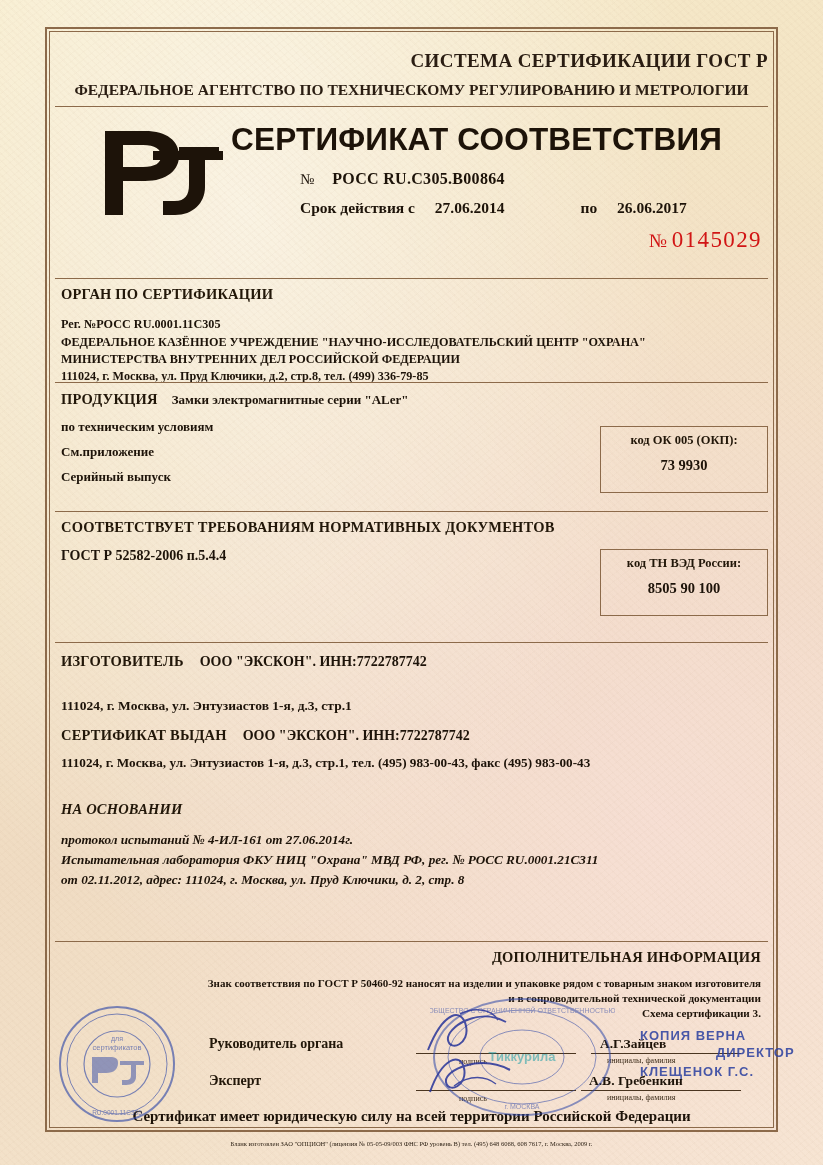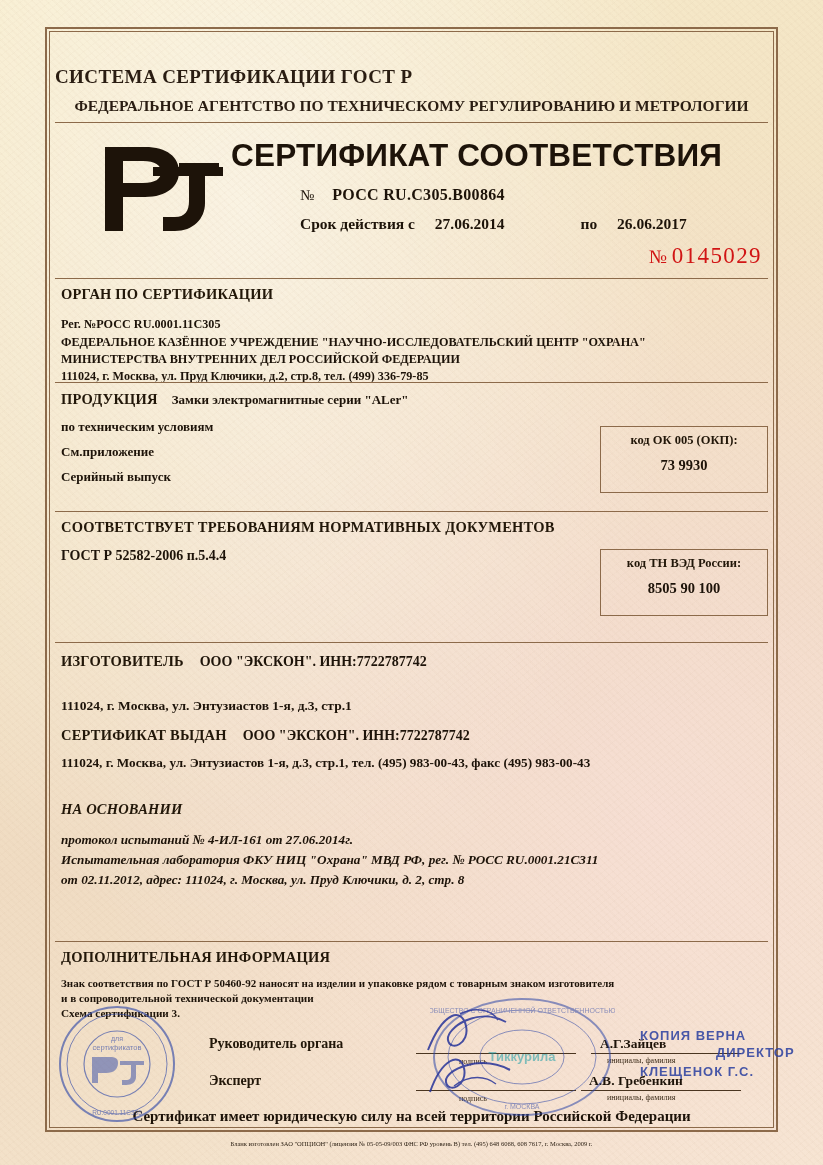--- a/index.html
+++ b/index.html
@@ -47,26 +47,26 @@
     box-sizing: border-box;
   }
   .content {
     position: absolute;
     left: 55px; top: 36px;
     width: 713px;
     height: 1085px;
   }
   
   .hdr1 {
-    text-align: left;
+    text-align: right;
     font-weight: bold;
     font-size: 19px;
     letter-spacing: 0.4px;
     color: #2a1d12;
-    margin-top: 30px;
+    margin-top: 14px;
   }
   .hdr2 {
     text-align: center;
     font-weight: bold;
     font-size: 15.5px;
     color: #2a1d12;
     margin-top: 9px;
   }
   .rule {
     margin: 7px 0 0 0;
@@ -315,21 +315,21 @@
     </div>
 
     <div class="sec" style="top:765px;font-style:italic;">
       <div class="sec-label">НА ОСНОВАНИИ</div>
       <div class="body-txt" style="margin-top:14px; font-size:13.2px;">протокол испытаний № 4-ИЛ-161 от 27.06.2014г.</div>
       <div class="body-txt" style="margin-top:4px; font-size:13.2px;">Испытательная лаборатория ФКУ НИЦ "Охрана" МВД РФ, рег. № РОСС RU.0001.21C311</div>
       <div class="body-txt" style="margin-top:4px; font-size:13.2px;">от 02.11.2012, адрес: 111024, г. Москва, ул. Пруд Ключики, д. 2, стр. 8</div>
     </div>
 
     <div class="hline" style="top:905px;"></div>
-    <div class="sec" style="top:913px;">
+    <div class="sec" style="top:913px;text-align:right;">
       <div class="sec-label">ДОПОЛНИТЕЛЬНАЯ ИНФОРМАЦИЯ</div>
       <div class="body-txt" style="margin-top:11px; font-size:11px;">Знак соответствия по ГОСТ Р 50460-92 наносят на изделии и упаковке рядом с товарным знаком изготовителя</div>
       <div class="body-txt" style="margin-top:3px; font-size:11.2px;">и в сопроводительной технической документации</div>
       <div class="body-txt" style="margin-top:3px; font-size:11.2px;">Схема сертификации 3.</div>
     </div>
 
     <div class="sec" style="top:1000px;">
       <div style="position:relative; height:34px;">
         <span class="sign-label" style="position:absolute; left:148px; top:0;">Руководитель органа</span>
         <span class="tiny" style="position:absolute; left:398px; top:21px;">подпись</span>

